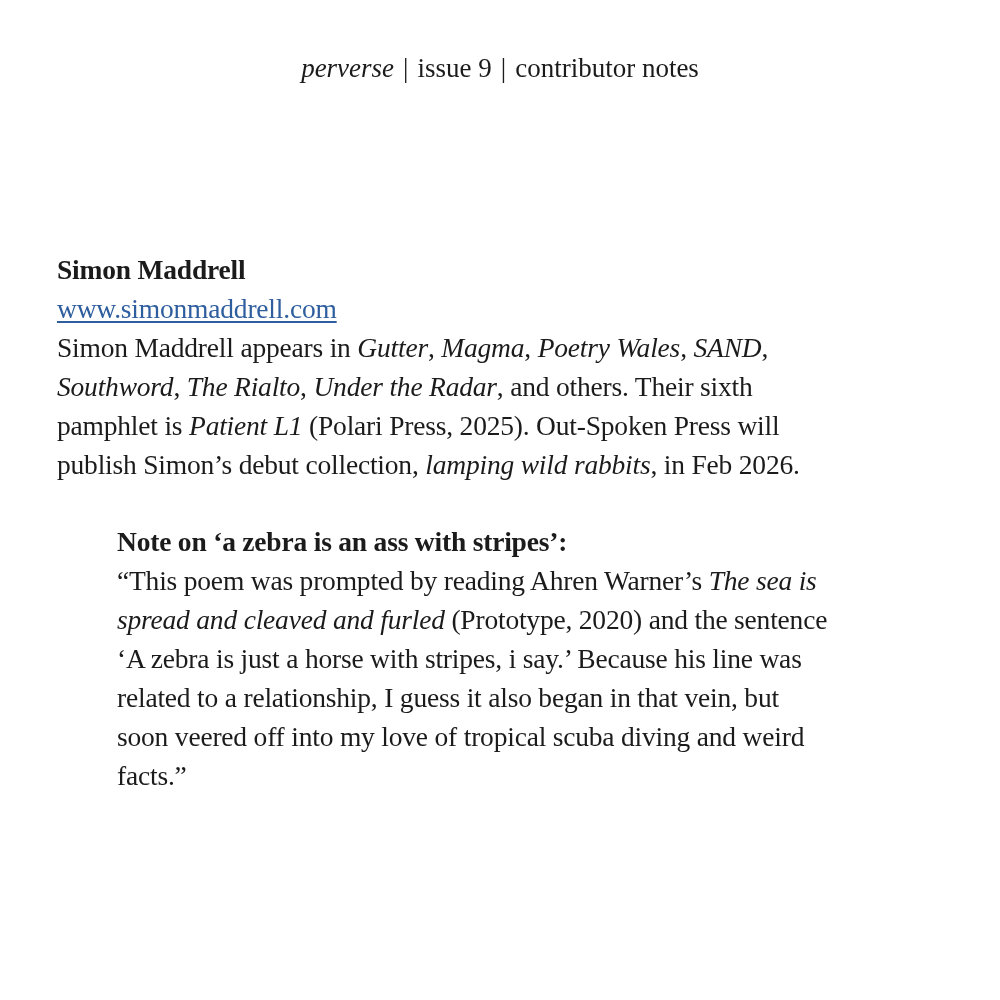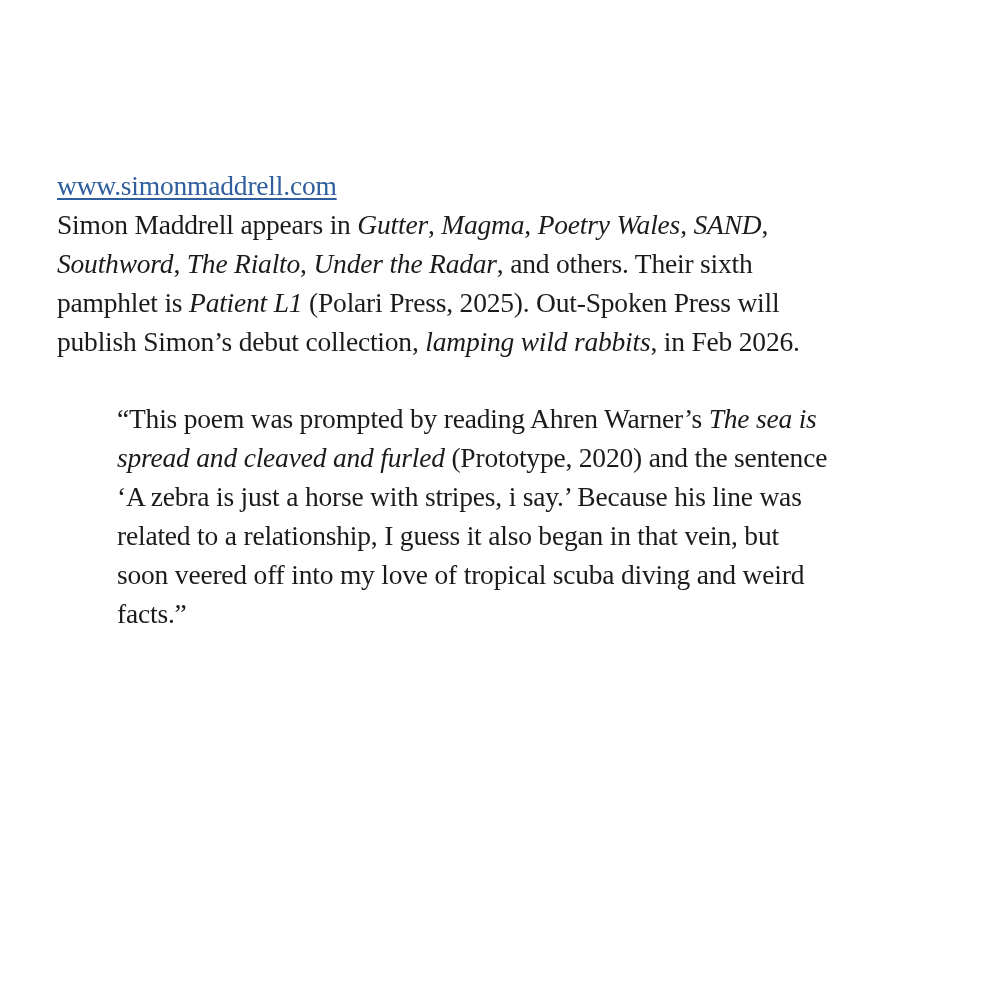--- a/index.html
+++ b/index.html
@@ -48,25 +48,30 @@
   }
   .note-heading { font-weight: bold; }
   .note-body { white-space: nowrap; font-family: Liberation Serif, serif; }
   em { font-style: italic; }
 </style>
 </head>
 <body>
 
 <div class="page">
 
+  <div class="header">
+    <span class="journal-title">perverse</span><span class="header-sep">|</span><span>issue 9</span><span class="header-sep">|</span><span>contributor notes</span>
+  </div>
 
   <div class="main">
+    <div class="contributor-name">Simon Maddrell</div>
     <div class="website-line">
       <a href="#">www.simonmaddrell.com</a>
     </div>
     <div class="bio"><span>Simon Maddrell appears in </span><em>Gutter</em><span>, </span><em>Magma</em><span>, </span><em>Poetry Wales</em><span>, </span><em>SAND</em><span>,</span><br><em>Southword</em><span>, </span><em>The Rialto</em><span>, </span><em>Under the Radar</em><span>, and others. Their sixth</span><br><span>pamphlet is </span><em>Patient L1</em><span> (Polari Press, 2025). Out-Spoken Press will</span><br><span>publish Simon’s debut collection, </span><em>lamping wild rabbits</em><span>, in Feb 2026.</span></div>
 
     <div class="note-block">
+      <div class="note-heading">Note on ‘a zebra is an ass with stripes’:</div>
       <div class="note-body"><span>“This poem was prompted by reading Ahren Warner’s </span><em>The sea is</em><br><em>spread and cleaved and furled</em><span> (Prototype, 2020) and the sentence</span><br><span>‘A zebra is just a horse with stripes, i say.’ Because his line was</span><br><span>related to a relationship, I guess it also began in that vein, but</span><br><span>soon veered off into my love of tropical scuba diving and weird</span><br><span>facts.”</span></div>
     </div>
   </div>
 
 </div>
 
 </body></html>

